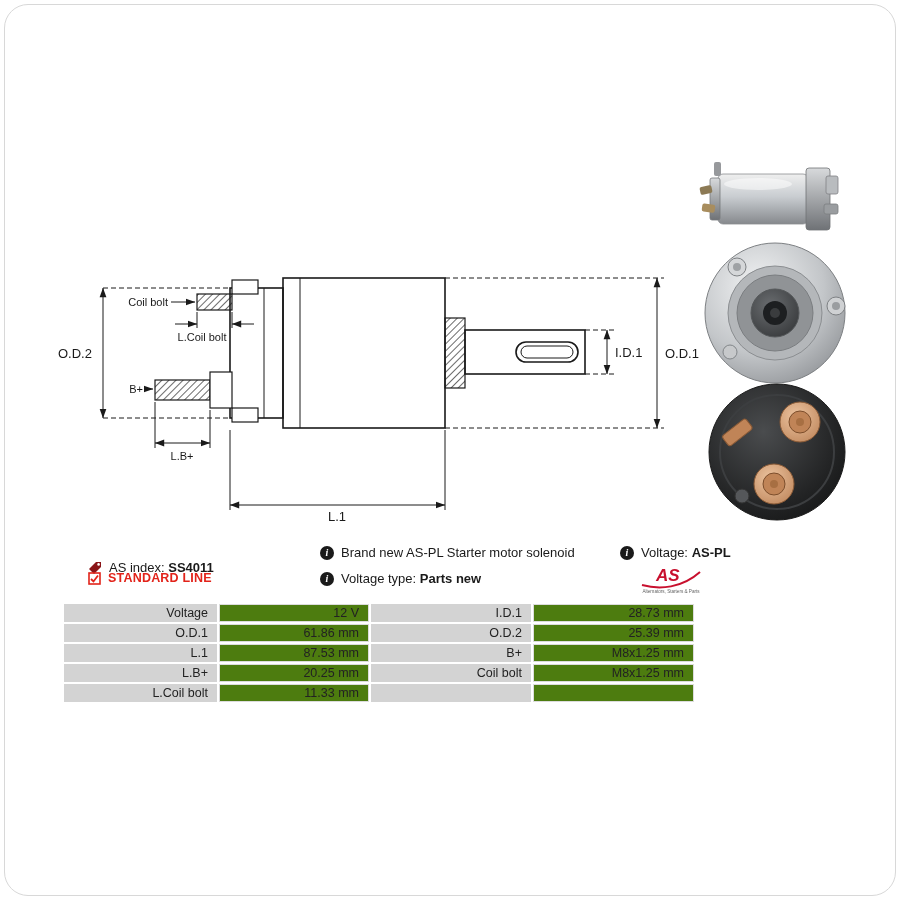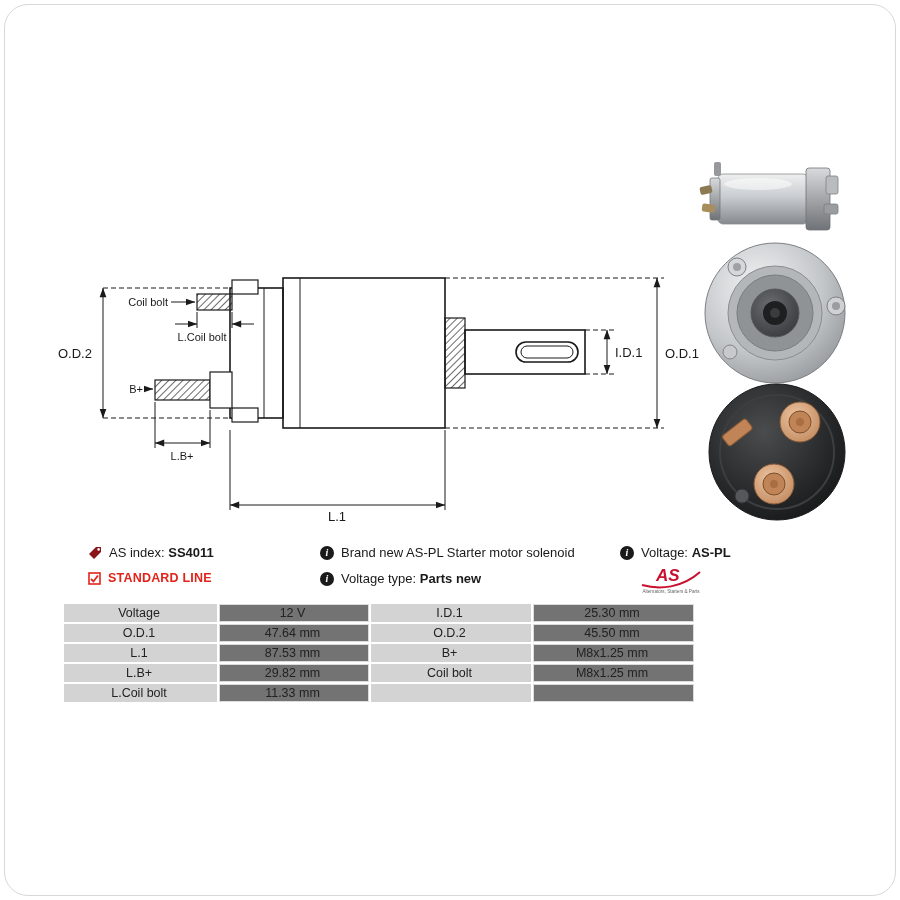--- a/index.html
+++ b/index.html
@@ -22,25 +22,25 @@
   .info-icon {
     width: 14px; height: 14px; border-radius: 50%;
     background: #1a1a1a; color: #fff;
     display: inline-flex; align-items: center; justify-content: center;
     font: italic bold 10px "Liberation Serif", serif;
     flex: 0 0 auto;
   }
   .standard-line-text { color: #e2231a; font-weight: bold; font-size: 12.5px; letter-spacing: .2px; }
   table.specs { border-collapse: separate; border-spacing: 2px; table-layout: fixed; }
   table.specs td {
-    height: 17px; font-size: 12.5px; text-align: center;
+    height: 17px; font-size: 12.5px; text-align: right;
     padding: 1px 9px 1px 6px; vertical-align: middle; overflow: hidden;
   }
   td.lbl { background: #d3d3d3; color: #222; }
-  td.val { background: #737373; border: 1px solid #dcdcdc; color: #222; }
+  td.val { background: #4d7c0f; border: 1px solid #dcdcdc; color: #222; }
   svg text { font-family: "Liberation Sans", "DejaVu Sans", sans-serif; }
 </style>
 </head>
 <body>
 
 <div id="stage">
   <div class="card-border"></div>
 
   <svg class="abs" style="left:50px;top:258px" width="650" height="290" viewBox="0 0 650 290">
     <defs>
@@ -179,21 +179,21 @@
     <rect x="20" y="44" width="30" height="13" rx="3" fill="#c08457" stroke="#8a5a36" transform="rotate(-38 35 50)"></rect>
     <circle cx="98" cy="40" r="20" fill="url(#cop)" stroke="#8a5a36" stroke-width="1"></circle>
     <circle cx="98" cy="40" r="11" fill="#c08457" stroke="#7c4e2c" stroke-width="1"></circle>
     <circle cx="98" cy="40" r="4" fill="#a76f42"></circle>
     <circle cx="72" cy="102" r="20" fill="url(#cop)" stroke="#8a5a36" stroke-width="1"></circle>
     <circle cx="72" cy="102" r="11" fill="#c08457" stroke="#7c4e2c" stroke-width="1"></circle>
     <circle cx="72" cy="102" r="4" fill="#a76f42"></circle>
     <circle cx="40" cy="114" r="7" fill="#55575a" stroke="#333333" stroke-width="1"></circle>
   </svg>
 
-  <div class="abs info-item" style="left:88px;top:545px">
+  <div class="abs info-item" style="left:88px;top:560px">
     <svg width="14" height="14" viewBox="0 0 14 14">
       <path d="M1,8 L8,1 L13,1 L13,6 L6,13 Z" fill="#8a1518"></path>
       <circle cx="10.6" cy="3.4" r="1.3" fill="#ffffff"></circle>
     </svg>
     <span><span>AS index:</span>&nbsp;<b>SS4011</b></span>
   </div>
 
   <div class="abs info-item" style="left:88px;top:571px">
     <svg width="13" height="13" viewBox="0 0 13 13">
       <rect x="1" y="1" width="11" height="11" fill="none" stroke="#e2231a" stroke-width="1.6"></rect>
@@ -228,37 +228,37 @@
         <col style="width:153px">
         <col style="width:150px">
         <col style="width:160px">
         <col style="width:161px">
       </colgroup>
     <tbody>
       <tr>
         <td class="lbl">Voltage</td>
         <td class="val">12 V</td>
         <td class="lbl">I.D.1</td>
-        <td class="val">25.30 mm</td>
+        <td class="val">28.73 mm</td>
       </tr>
       <tr>
         <td class="lbl">O.D.1</td>
-        <td class="val">47.64 mm</td>
+        <td class="val">61.86 mm</td>
         <td class="lbl">O.D.2</td>
-        <td class="val">45.50 mm</td>
+        <td class="val">25.39 mm</td>
       </tr>
       <tr>
         <td class="lbl">L.1</td>
         <td class="val">87.53 mm</td>
         <td class="lbl">B+</td>
         <td class="val">M8x1.25 mm</td>
       </tr>
       <tr>
         <td class="lbl">L.B+</td>
-        <td class="val">29.82 mm</td>
+        <td class="val">20.25 mm</td>
         <td class="lbl">Coil bolt</td>
         <td class="val">M8x1.25 mm</td>
       </tr>
       <tr>
         <td class="lbl">L.Coil bolt</td>
         <td class="val">11.33 mm</td>
         <td class="lbl"></td>
         <td class="val"></td>
       </tr>
     </tbody>

